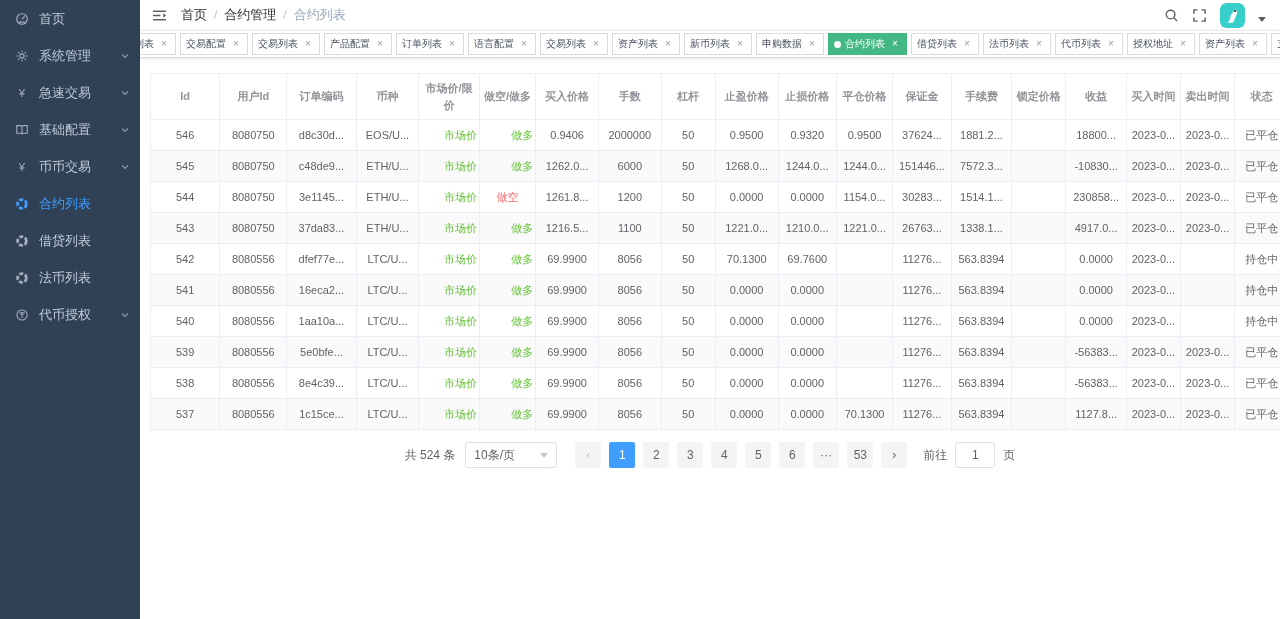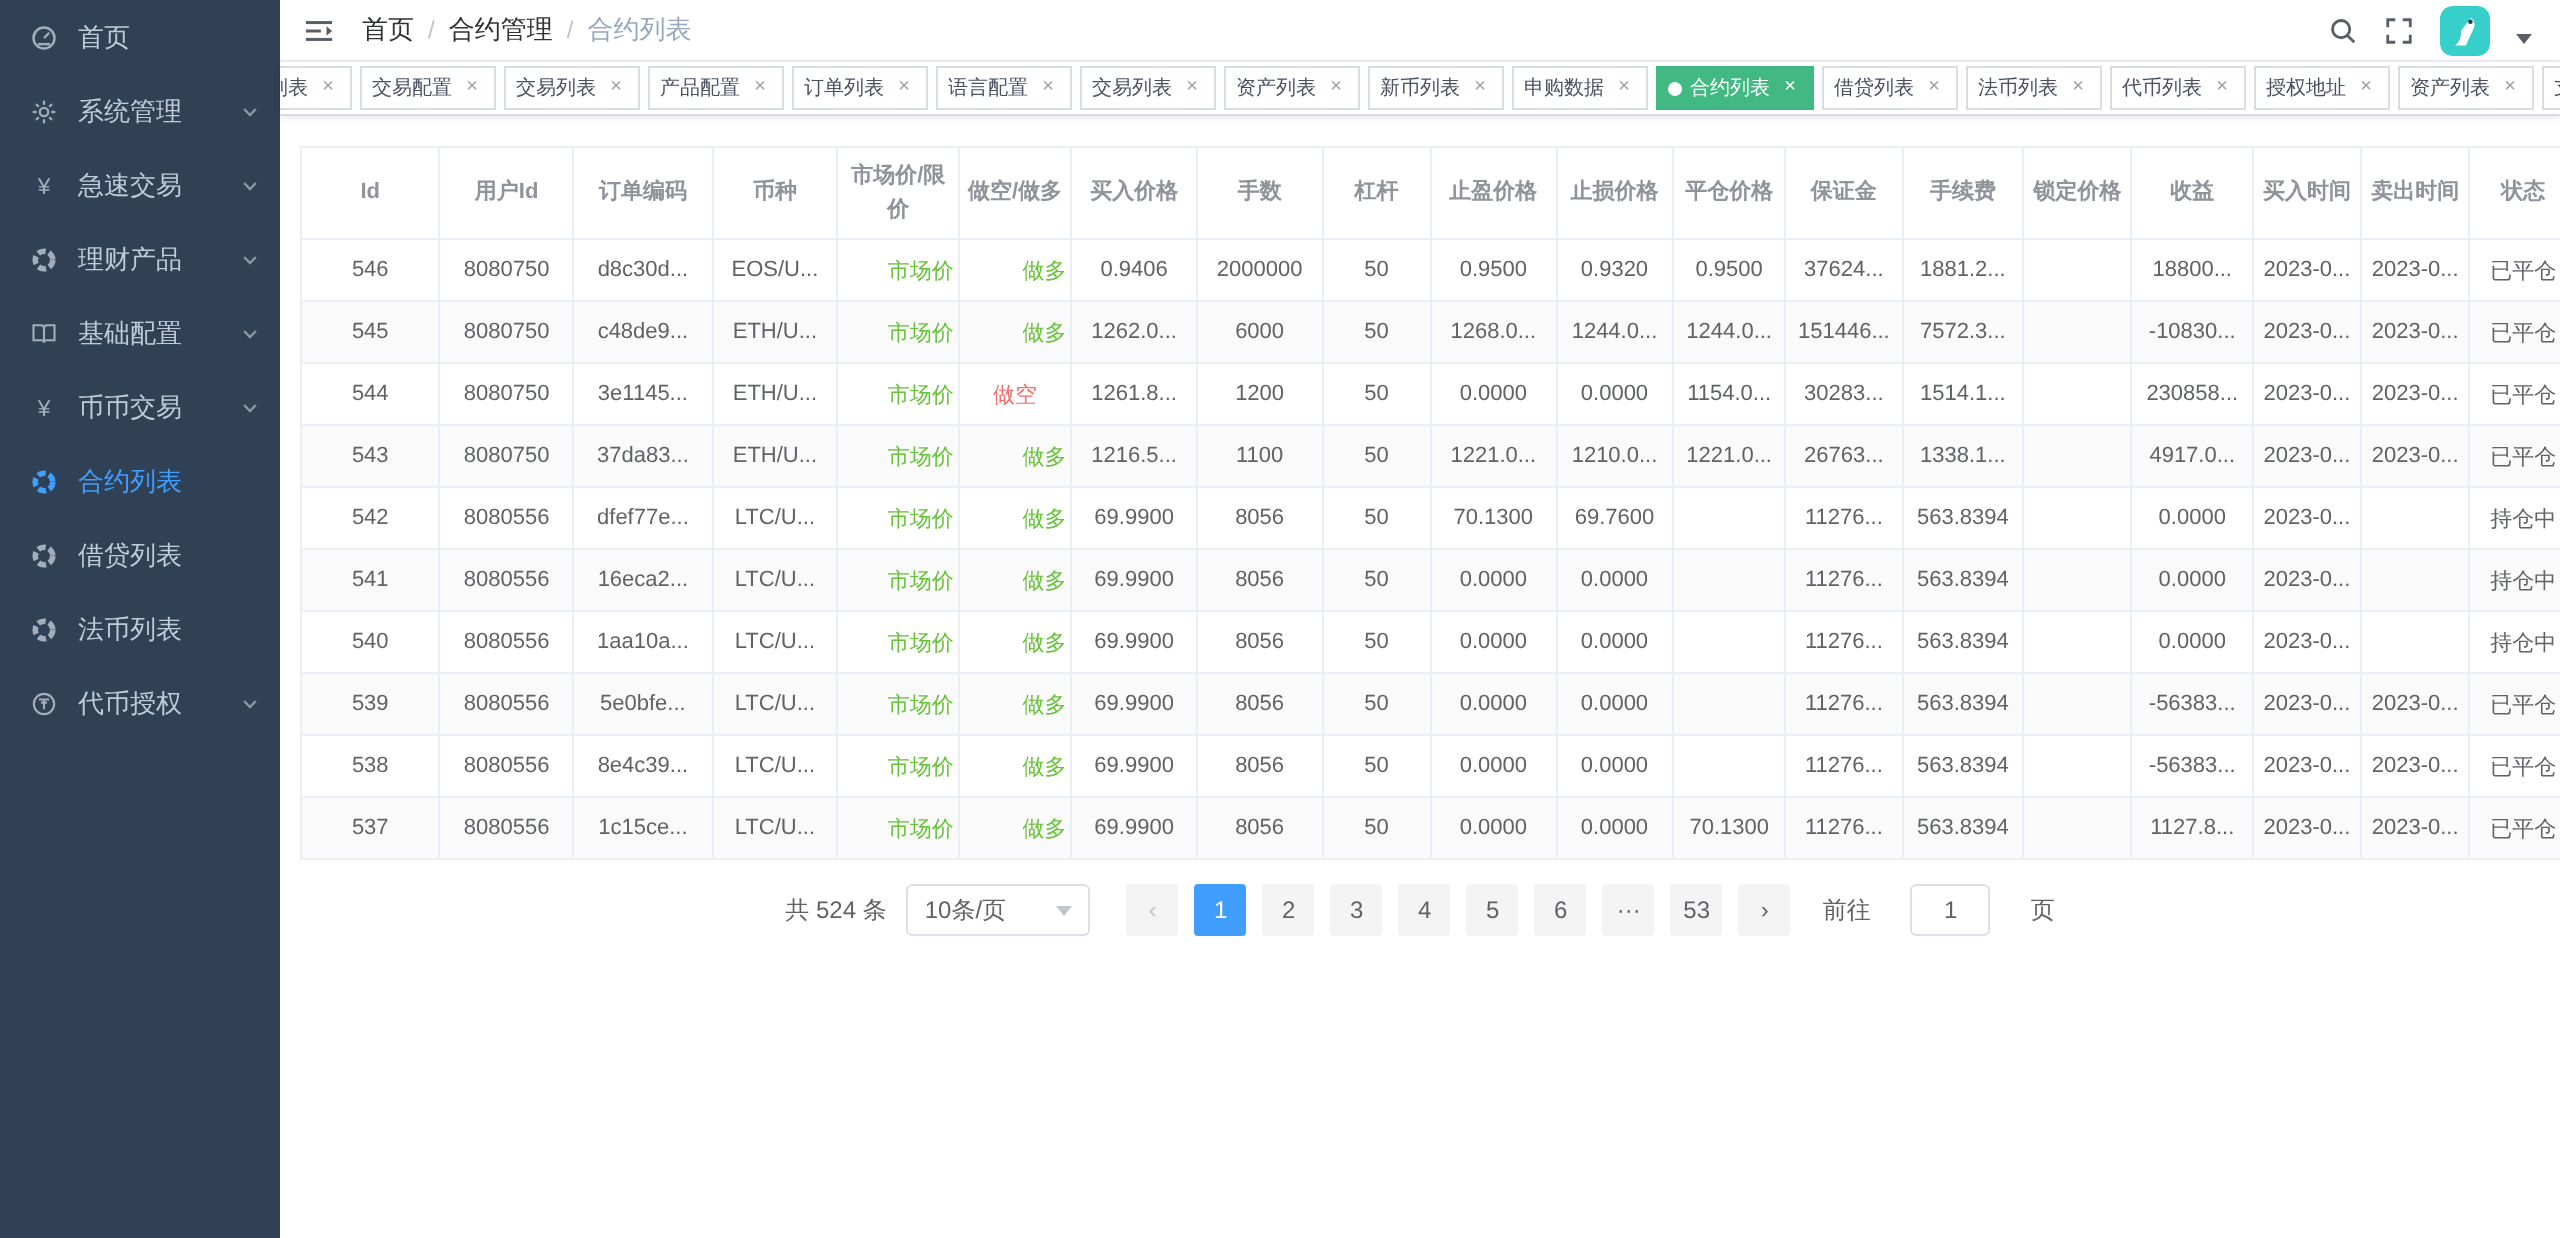--- a/index.html
+++ b/index.html
@@ -67,21 +67,21 @@
   .pg-size { width:92px; height:26px; border:1px solid #dcdfe6; border-radius:3px;
     display:flex; align-items:center; padding:0 8px; margin-right:14px; color:#606266;
     font-size:12px; position:relative; cursor:pointer; }
   .pg-size .sel-caret { margin-left:auto; width:0; height:0; border-left:4px solid transparent;
     border-right:4px solid transparent; border-top:5px solid #c0c4cc; }
   .pg-btn { min-width:26px; height:26px; line-height:26px; background:#f4f4f5; color:#606266;
     border-radius:2px; text-align:center; margin:0 4px; cursor:pointer; padding:0 4px;
     font-size:12px; user-select:none; }
   .pg-btn.active { background:#409eff; color:#fff; }
   .pg-btn.arrow-prev { color:#c0c4cc; }
-  .pg-jump { display:flex; align-items:center; margin-left:12px; gap:20px; }
+  .pg-jump { display:flex; align-items:center; margin-left:12px; gap:8px; }
   .pg-jump input { width:40px; height:26px; border:1px solid #dcdfe6; border-radius:3px;
     text-align:center; font-size:12px; color:#606266; outline:none;
     font-family:"Liberation Sans","DejaVu Sans",sans-serif; }
 </style>
 </head>
 <body>
 
 <div class="sidebar">
   <div>
       <div class="s-item">
@@ -108,33 +108,20 @@
           </svg>
         </span>
       </div>
       <div class="s-item">
         <span class="s-icon">
           <svg viewBox="0 0 16 16" width="14" height="14">
             <text x="8" y="12.5" text-anchor="middle" font-size="13" fill="currentColor">¥</text>
           </svg>
         </span>
         <span class="s-label">急速交易</span>
-        <span class="chev">
-          <svg viewBox="0 0 12 12" width="10" height="10" fill="none" stroke="currentColor" stroke-width="1.4">
-            <path d="M2.5 4.2 6 7.8l3.5-3.6"></path>
-          </svg>
-        </span>
-      </div>
-      <div class="s-item">
-        <span class="s-icon">
-          <svg viewBox="0 0 16 16" width="14" height="14" fill="none">
-            <circle cx="8" cy="8" r="5" stroke="currentColor" stroke-width="3.2" stroke-dasharray="4.6 2"></circle>
-          </svg>
-        </span>
-        <span class="s-label">理财产品</span>
         <span class="chev">
           <svg viewBox="0 0 12 12" width="10" height="10" fill="none" stroke="currentColor" stroke-width="1.4">
             <path d="M2.5 4.2 6 7.8l3.5-3.6"></path>
           </svg>
         </span>
       </div>
       <div class="s-item">
         <span class="s-icon">
           <svg viewBox="0 0 16 16" width="14" height="14" fill="none" stroke="currentColor" stroke-width="1.2">
             <path d="M2 3h4.4c.9 0 1.6.7 1.6 1.5V13c0-.8-.7-1.4-1.6-1.4H2zM14 3H9.6C8.7 3 8 3.7 8 4.5V13c0-.8.7-1.4 1.6-1.4H14z"></path>

